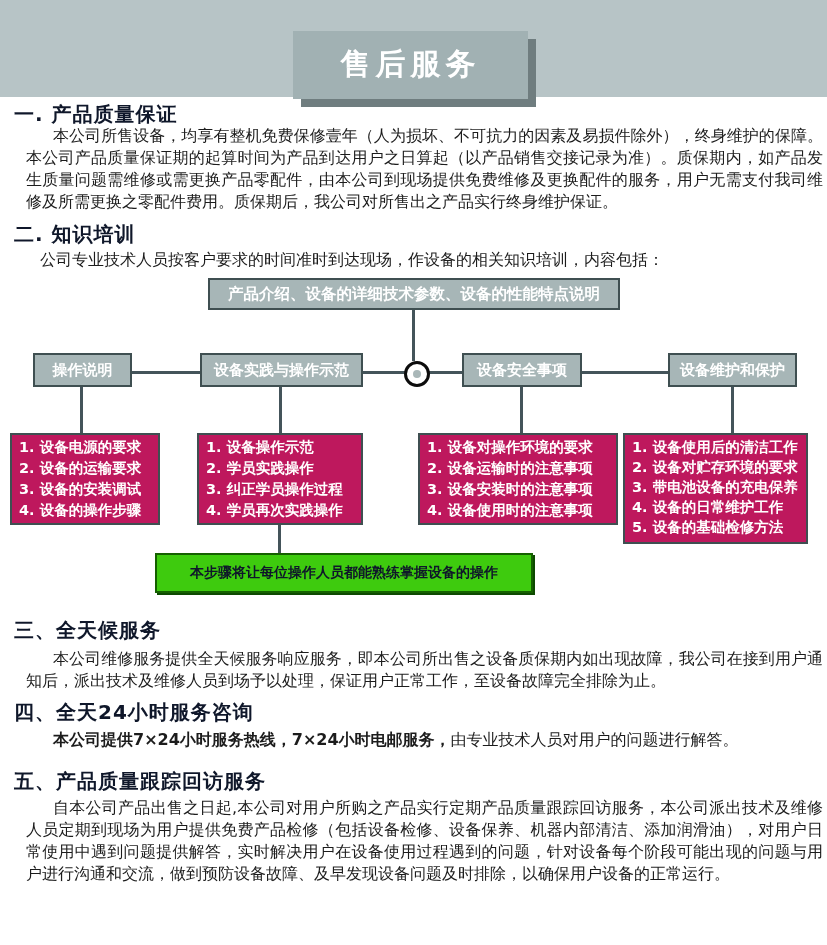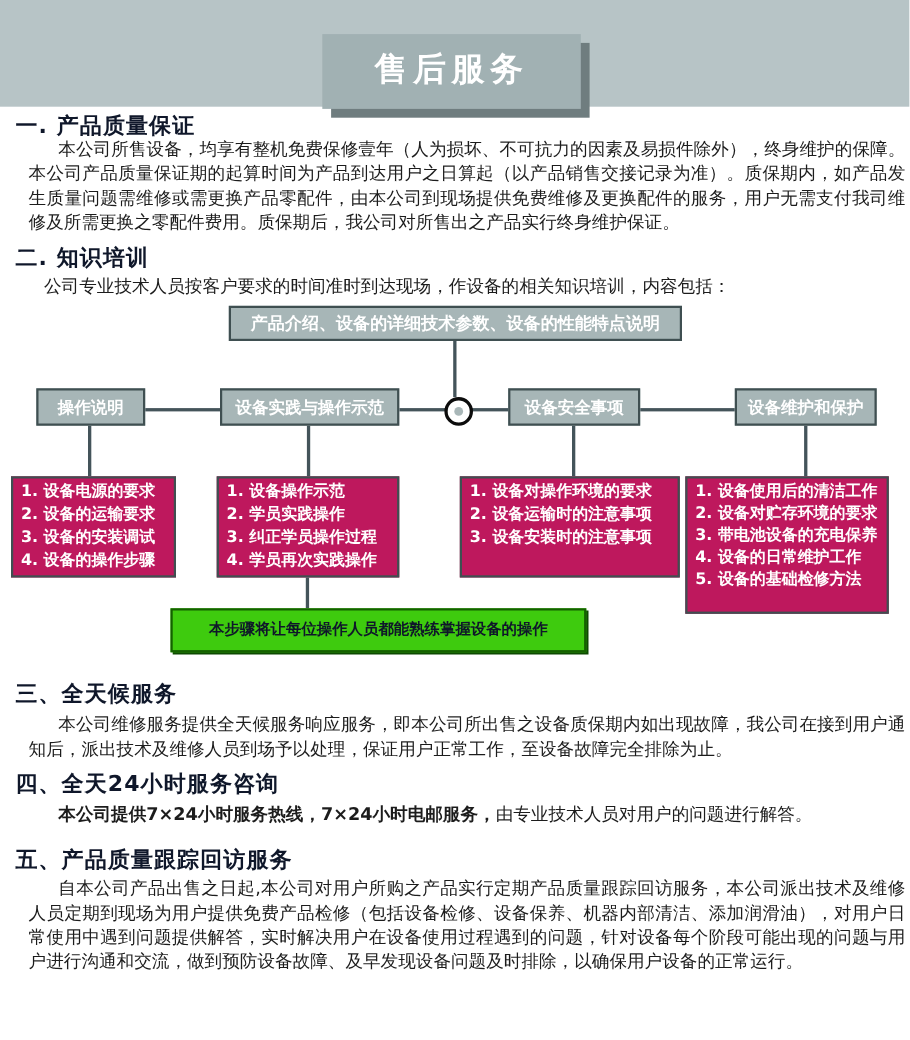--- a/index.html
+++ b/index.html
@@ -51,21 +51,21 @@
   .fb4{left:668px;width:129px;}
   .flow-list{
     position:absolute;box-sizing:border-box;top:433px;height:92px;
     background:#be185d;border:2px solid #3f4f51;
     color:#ffffff;font-size:14.5px;font-weight:600;
     padding:2px 7px;line-height:21px;text-align:left;
   }
   .flA{left:10px;width:150px;}
   .flB{left:197px;width:166px;}
   .flC{left:418px;width:200px;}
-  .flD{left:623px;width:185px;height:125px;line-height:20px;}
+  .flD{left:623px;width:185px;height:111px;line-height:20px;}
   .line{position:absolute;background:#44545a;}
   .v{width:3px;}
   .h{height:3px;}
   .lv-root{left:412px;top:310px;height:51px;}
   .lh-1{left:132px;top:371px;width:68px;}
   .lh-2{left:363px;top:371px;width:44px;}
   .lh-3{left:428px;top:371px;width:36px;}
   .lh-4{left:582px;top:371px;width:86px;}
   .lv-1{left:80px;top:387px;height:46px;}
   .lv-2{left:279px;top:387px;height:46px;}
@@ -140,20 +140,21 @@
   <div class="flow-list flB">
     <div>1. 设备操作示范</div>
     <div>2. 学员实践操作</div>
     <div>3. 纠正学员操作过程</div>
     <div>4. 学员再次实践操作</div>
   </div>
   <div class="flow-list flC">
     <div>1. 设备对操作环境的要求</div>
     <div>2. 设备运输时的注意事项</div>
     <div>3. 设备安装时的注意事项</div>
+    <div>4. 设备使用时的注意事项</div>
   </div>
   <div class="flow-list flD">
     <div>1. 设备使用后的清洁工作</div>
     <div>2. 设备对贮存环境的要求</div>
     <div>3. 带电池设备的充电保养</div>
     <div>4. 设备的日常维护工作</div>
     <div>5. 设备的基础检修方法</div>
   </div>
 
   <div class="line v lv-g"></div>

